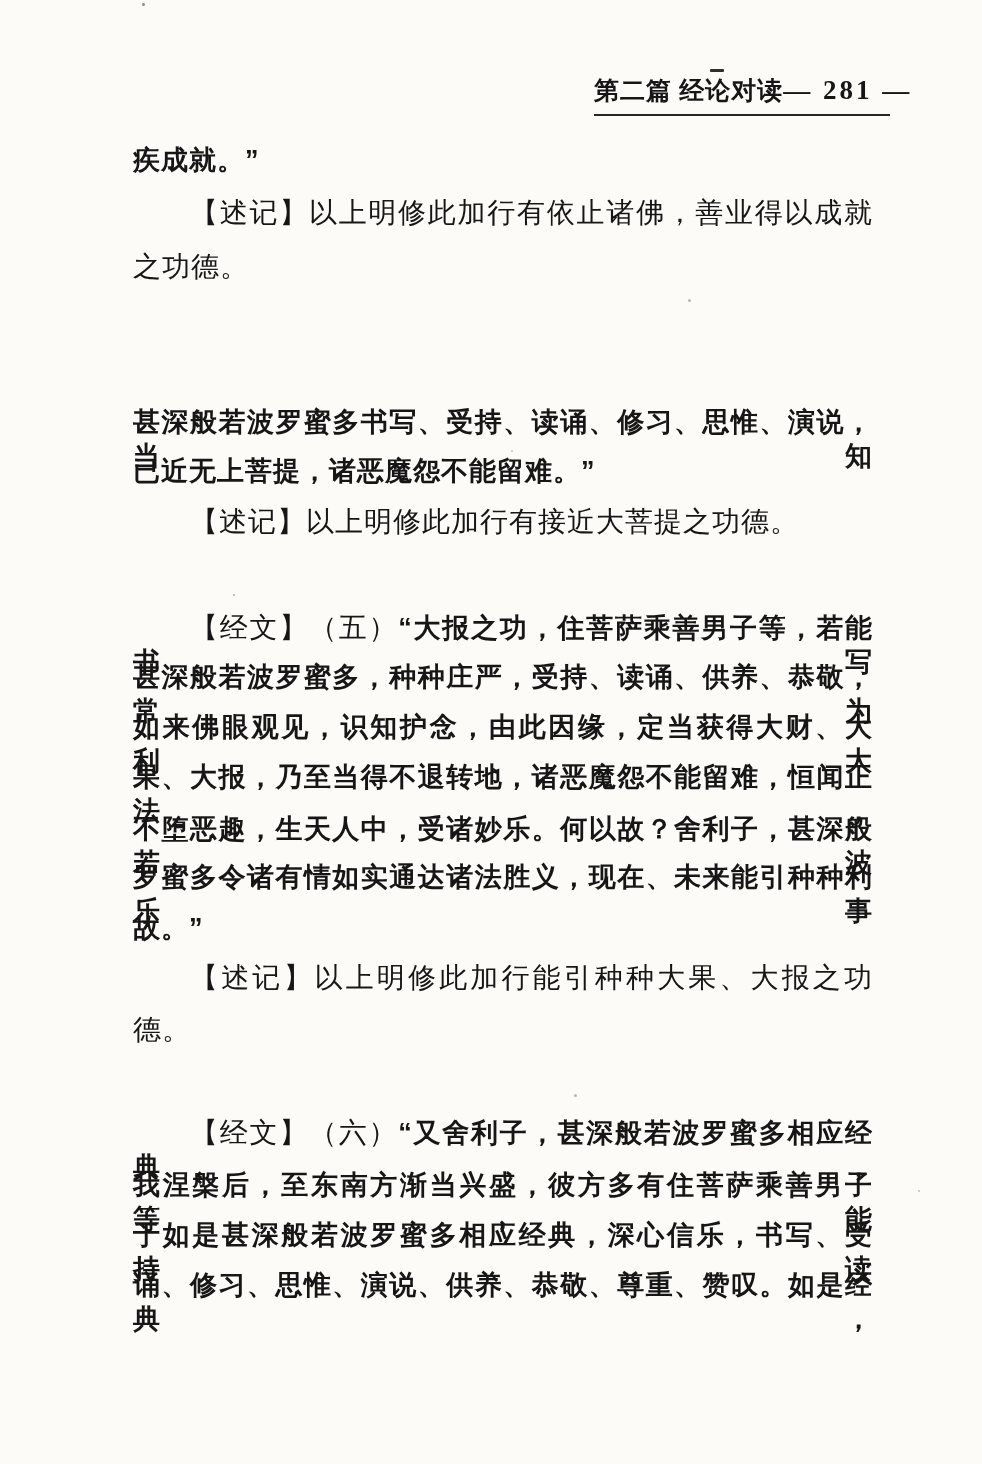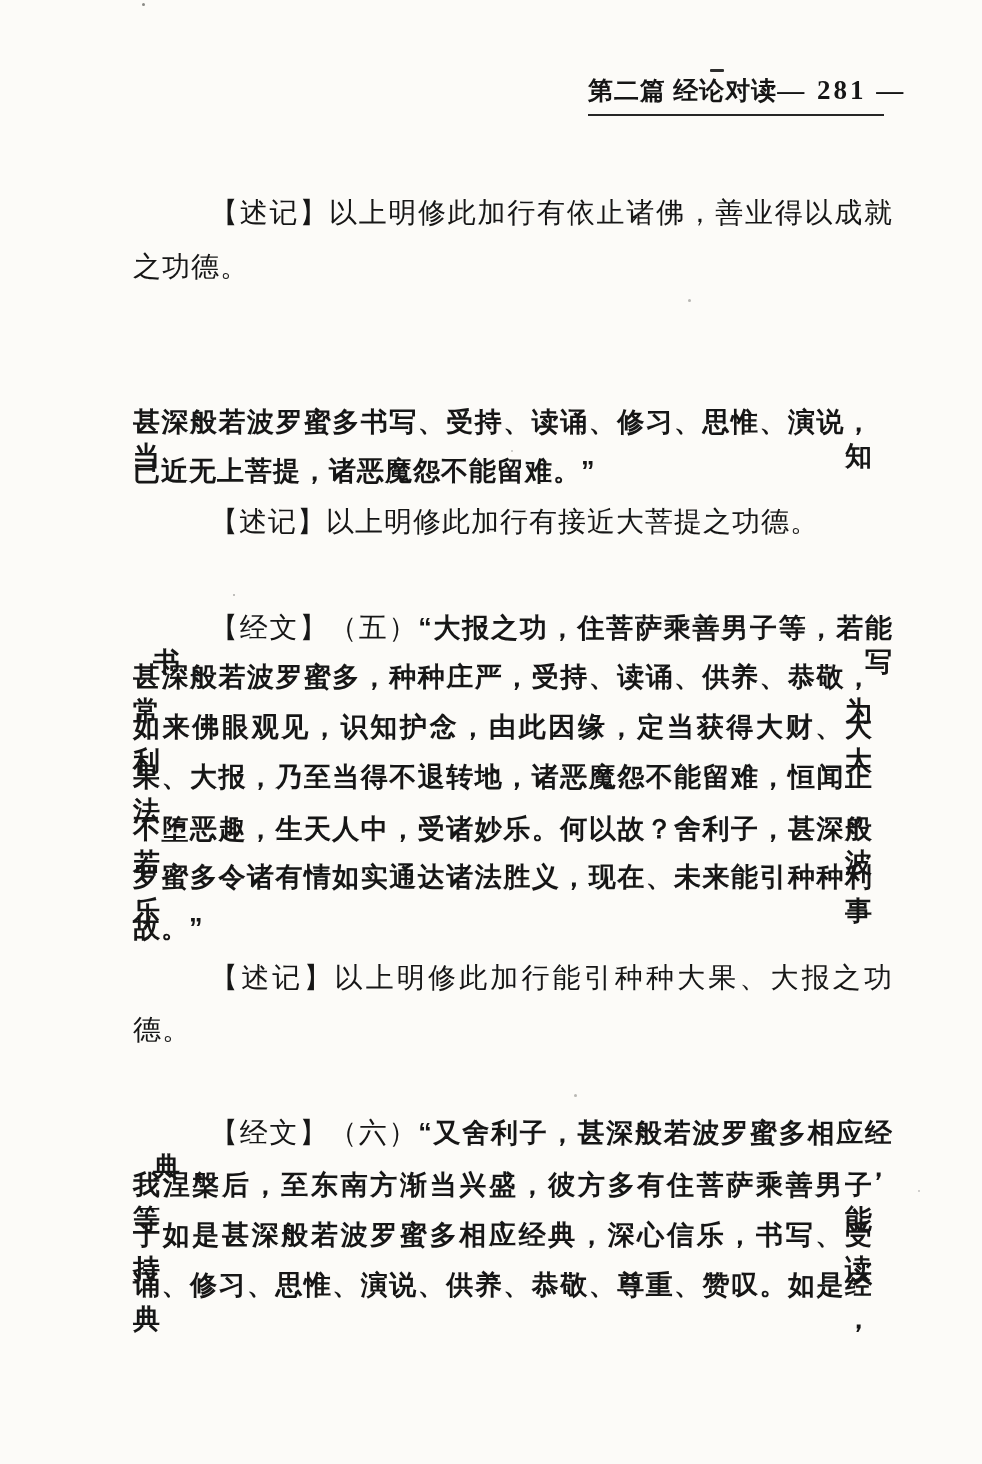--- a/index.html
+++ b/index.html
@@ -8,21 +8,21 @@
     position:relative;
     width:982px;height:1464px;
     background:#fcfbf8;
     overflow:hidden;
     font-family:"Liberation Sans",sans-serif;
     color:#161616;
   }
   
   .header{
     position:absolute;
-    top:74px;right:98px;
+    top:74px;right:92px;
     width:296px;
     border-bottom:2px solid #262626;
     padding-bottom:7px;
     display:flex;
     justify-content:space-between;
     align-items:baseline;
     font-family:"Liberation Serif",serif;
     font-weight:700;
     font-size:25px;
     letter-spacing:1px;
@@ -48,35 +48,36 @@
   }
   .sutra{font-family:"Liberation Sans",sans-serif;font-weight:700;}
   .shuji{font-family:"Liberation Serif",serif;font-weight:400;font-size:28px;}
   .label{font-family:"Liberation Serif",serif;font-weight:400;font-size:28px;}
   .just{
     text-align:justify;
     text-align-last:justify;
     text-justify:inter-character;
     white-space:normal;
   }
-  .indent{text-indent:57px;margin-left:20px;}
+  .indent{text-indent:57px;}
   
   .speck{position:absolute;background:#8a8a86;border-radius:50%;}
 </style>
 </head>
 <body>
 
 <div id="page">
 
   <div class="hdr-dash"></div>
   <div class="header">
     <span>第二篇 经论对读</span>
     <span class="pageno">— 281 —</span>
   </div>
 
+  <div class="line sutra" style="top:143px">疾成就。”</div>
 
   <div class="line shuji just indent" style="top:196px">【述记】以上明修此加行有依止诸佛，善业得以成就</div>
   <div class="line shuji" style="top:250px">之功德。</div>
 
   <div class="line sutra just" style="top:405px">甚深般若波罗蜜多书写、受持、读诵、修习、思惟、演说，当知</div>
   <div class="line sutra" style="top:454px">已近无上菩提，诸恶魔怨不能留难。”</div>
 
   <div class="line shuji indent" style="top:505px">【述记】以上明修此加行有接近大菩提之功德。</div>
 
   <div class="line just indent" style="top:611px">

